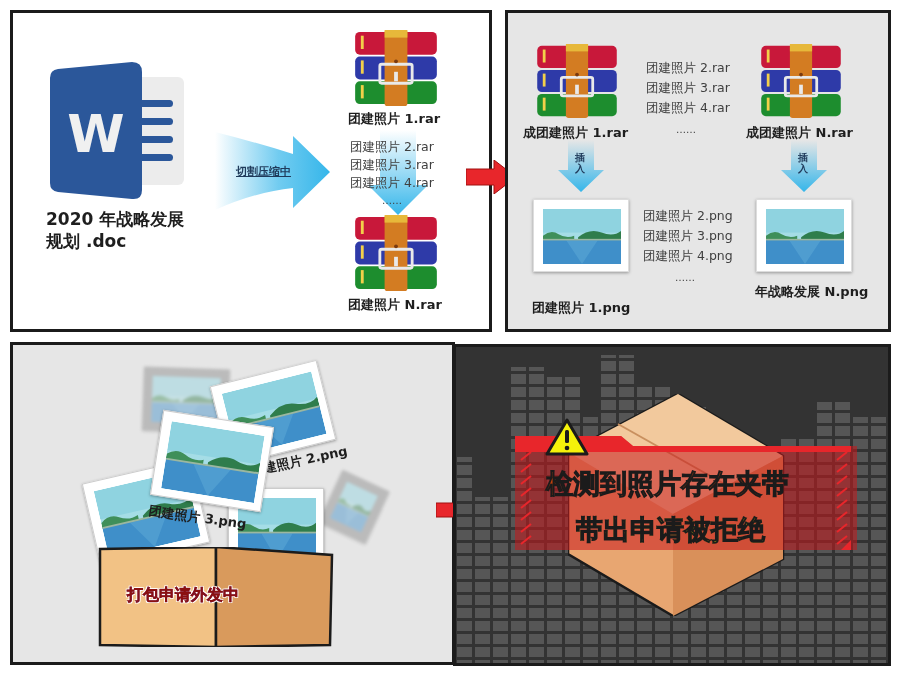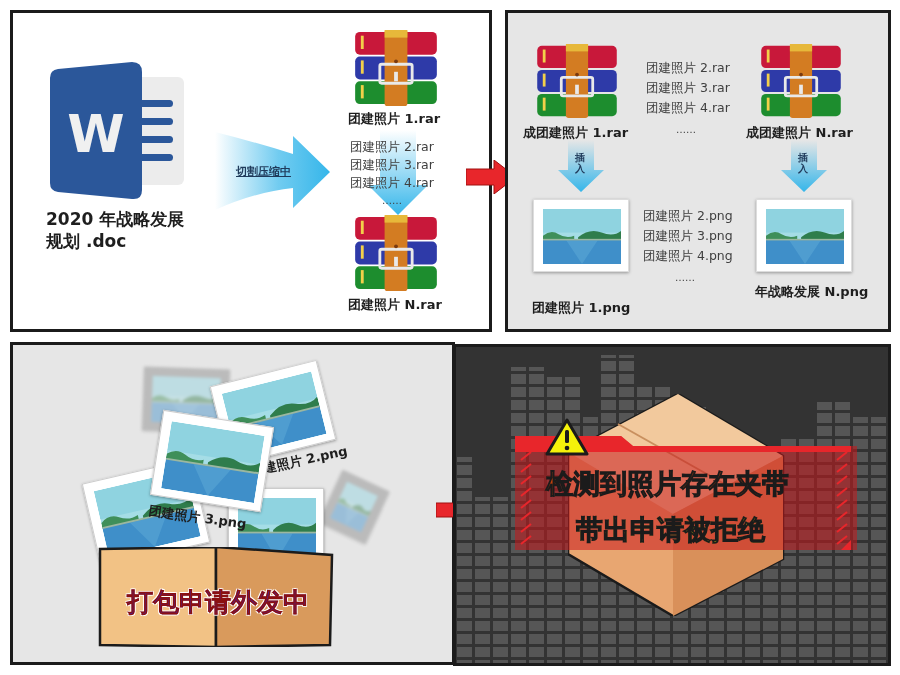--- a/index.html
+++ b/index.html
@@ -178,21 +178,21 @@
     </svg>
 </div>
 <div class="lbl" style="left:150px;top:502px;font-size:13px;transform:rotate(8deg);transform-origin:left top;">团建照片 3.png</div>
 
 <div class="abs" style="left:98px;top:547px;width:236px;height:100px;">
   <svg width="236" height="100" viewBox="0 0 236 100">
     <path d="M2 2 L118 0 L118 100 L2 98Z" fill="#f2c285" stroke="#1b1b1b" stroke-width="2.5"></path>
     <path d="M118 0 L234 8 L232 98 L118 100Z" fill="#d99a5c" stroke="#1b1b1b" stroke-width="2.5"></path>
   </svg>
 </div>
-<div class="lbl" style="left:127px;top:585px;font-size:26px;color:#4c1d95;-webkit-text-stroke:0.5px #8b1010;text-shadow:0 0 2px #fff,1px 1px 0 #fff,-1px -1px 0 #fff,1px -1px 0 #fff,-1px 1px 0 #fff;">打包申请外发中</div>
+<div class="lbl" style="left:127px;top:585px;font-size:16px;color:#4c1d95;-webkit-text-stroke:0.5px #8b1010;text-shadow:0 0 2px #fff,1px 1px 0 #fff,-1px -1px 0 #fff,1px -1px 0 #fff,-1px 1px 0 #fff;">打包申请外发中</div>
 
 <div class="redarrow" style="left:436px;top:496px;">
   <svg width="42" height="28" viewBox="0 0 42 28">
       <path d="M0 7 L24 7 L24 0 L42 14 L24 28 L24 21 L0 21Z" fill="#e8262b" stroke="#a01010" stroke-width="1"></path>
     </svg>
 </div>
 
 <div class="panel" style="left:453px;top:344px;width:438px;height:322px;background:#333;overflow:hidden;">
   <svg width="432" height="316" viewBox="0 0 432 316">
     <defs>

